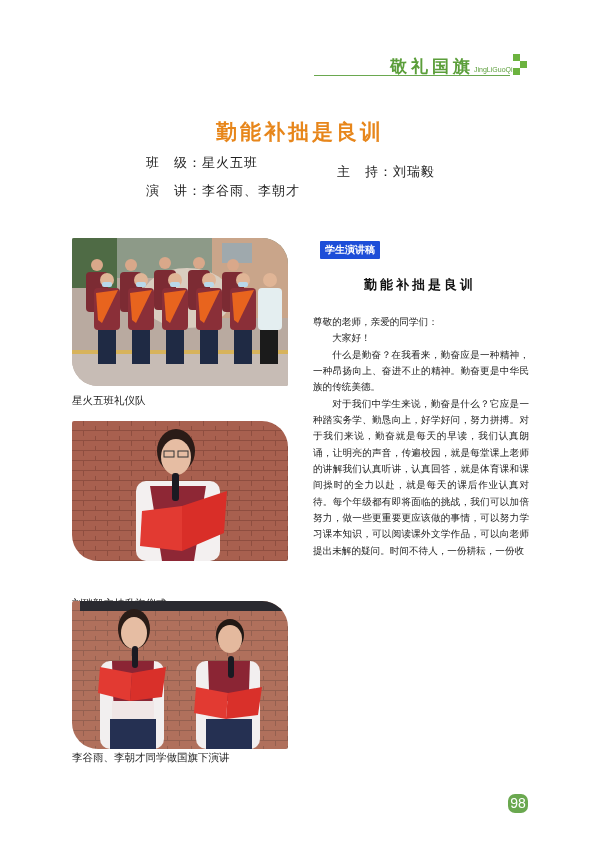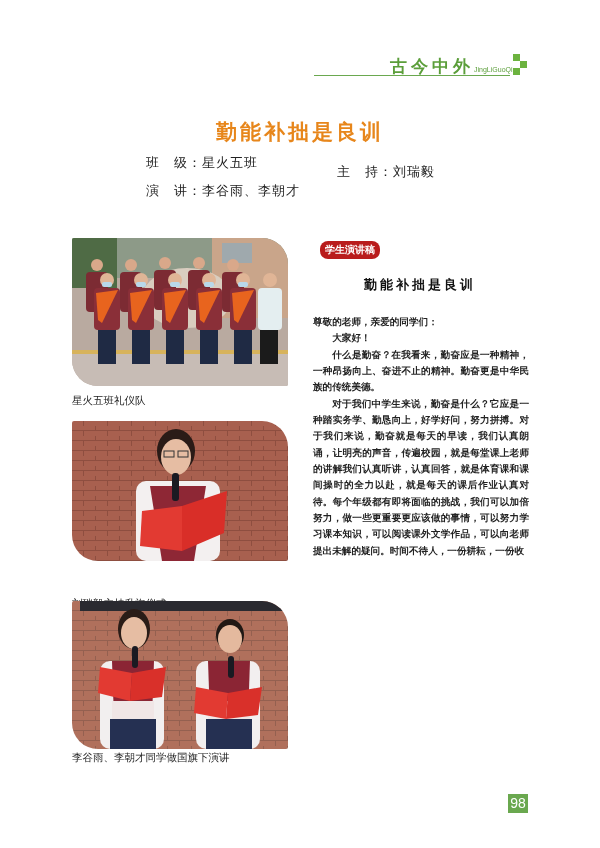--- a/index.html
+++ b/index.html
@@ -16,33 +16,33 @@
   .main-title { position: absolute; left: 0; width: 600px; top: 118px; text-align: center; font-size: 21px; font-weight: bold; letter-spacing: 3px; color: #e7861b; }
 
   .meta { position: absolute; font-size: 13px; color: #222; letter-spacing: 1px; }
 
   
   .photo { position: absolute; left: 72px; width: 216px; overflow: hidden; border-radius: 2px 26px 2px 26px; }
   .photo svg { display: block; }
   .caption { position: absolute; left: 72px; width: 216px; text-align: left; font-family: "DejaVu Sans", sans-serif; font-size: 10.5px; color: #222; }
 
   
-  .badge { position: absolute; left: 320px; top: 241px; background: #b91c1c; color: #fff; font-family: "DejaVu Sans", sans-serif; font-weight: bold; font-size: 10px; padding: 2px 5px; border-radius: 8px; }
+  .badge { position: absolute; left: 320px; top: 241px; background: #1d4ed8; color: #fff; font-family: "DejaVu Sans", sans-serif; font-weight: bold; font-size: 10px; padding: 2px 5px; border-radius: 1px; }
   .speech-title { position: absolute; left: 312px; width: 216px; top: 276px; text-align: center; font-size: 13px; font-weight: bold; letter-spacing: 3px; color: #111; }
   .speech { position: absolute; left: 313px; top: 314px; width: 216px; font-size: 9.6px; line-height: 16.35px; color: #222; text-align: justify; }
-  .speech p { margin: 0; font-weight: bold; }
+  .speech p { margin: 0; }
   .speech .ind { text-indent: 2em; }
 
-  .page-num { position: absolute; left: 508px; top: 794px; width: 20px; height: 19px; background: #6aa84f; color: #fff; font-family: "Liberation Sans", sans-serif; font-size: 14px; line-height: 19px; text-align: center; }
+  .page-num { position: absolute; left: 508px; top: 794px; width: 20px; height: 19px; background: #6aa84f; color: #fff; font-family: "Liberation Sans", sans-serif; font-size: 14px; line-height: 19px; text-align: center; border-radius: 7px; }
 </style>
 </head>
 <body>
 
 <div class="hdr-line"></div>
-<div class="hdr-title">古今中外</div>
+<div class="hdr-title">敬礼国旗</div>
 <div class="hdr-pinyin">JingLiGuoQi</div>
 <div>
   <div class="sq" style="left:513px;top:54px;"></div>
   <div class="sq" style="left:520px;top:61px;"></div>
   <div class="sq" style="left:513px;top:68px;"></div>
 </div>
 
 <div class="main-title">勤能补拙是良训</div>
 
 <div class="meta" style="left:146px;top:154px;">

